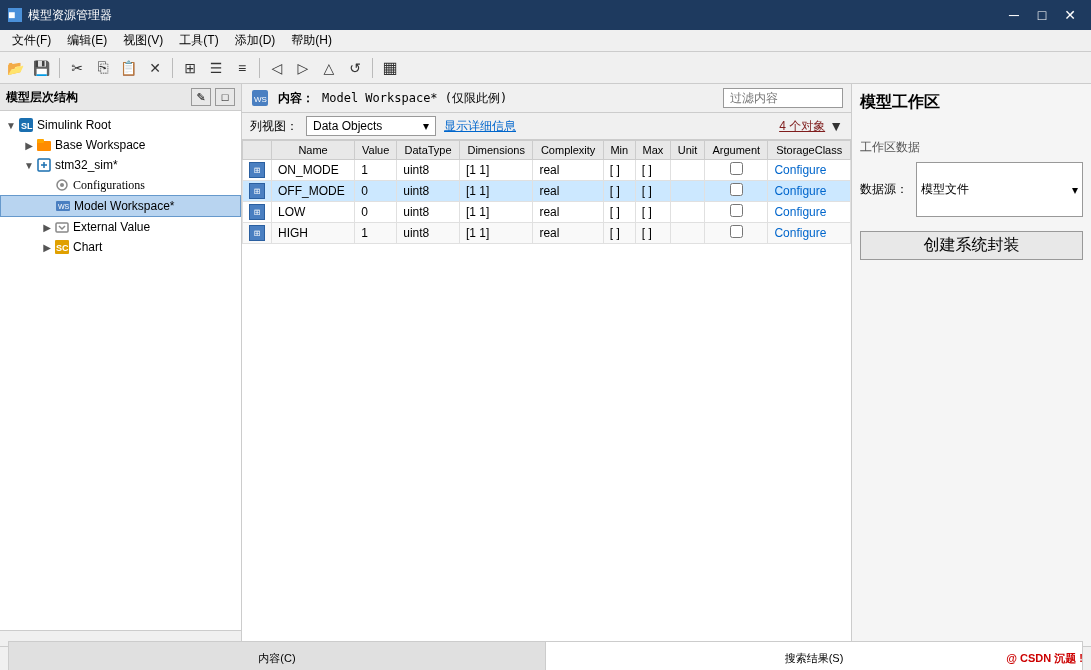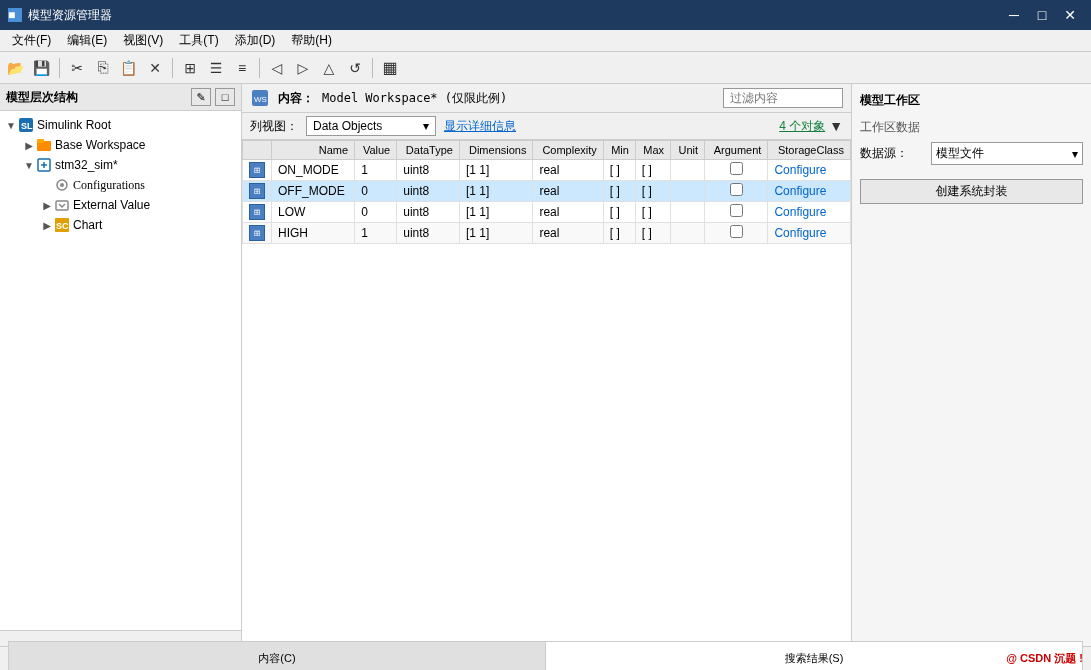--- a/index.html
+++ b/index.html
@@ -50,44 +50,44 @@
     .content-path { font-size: 12px; font-family: monospace; color: #000; }
     .filter-box { margin-left: auto; }
     .filter-input { border: 1px solid #999; padding: 2px 6px; font-size: 12px; width: 120px; }
 
     
     .view-row { background: #f0f0f0; padding: 3px 8px; border-bottom: 1px solid #ccc; display: flex; align-items: center; gap: 8px; }
     .view-label { font-size: 12px; }
     .view-dropdown { border: 1px solid #999; background: #fff; padding: 2px 6px; font-size: 12px; cursor: pointer; display: flex; align-items: center; gap: 4px; min-width: 130px; }
     .view-link { color: #0066cc; text-decoration: underline; cursor: pointer; font-size: 12px; }
     .count-area { margin-left: auto; display: flex; align-items: center; gap: 4px; }
-    .count-text { color: #15803d; text-decoration: underline; cursor: pointer; font-size: 12px; }
+    .count-text { color: #7f1d1d; text-decoration: underline; cursor: pointer; font-size: 12px; }
     .filter-icon { font-size: 14px; cursor: pointer; color: #333; }
 
     
     .table-container { flex: 1; overflow-y: auto; background: #fff; margin: 0; }
     table { width: 100%; border-collapse: collapse; font-size: 12px; }
     thead { background: #e8e8e8; position: sticky; top: 0; z-index: 1; }
-    th { border: 1px solid #ccc; padding: 3px 6px; text-align: right; font-weight: normal; font-size: 11px; cursor: pointer; white-space: nowrap; }
+    th { border: 1px solid #ccc; padding: 3px 6px; text-align: center; font-weight: normal; font-size: 11px; cursor: pointer; white-space: nowrap; }
     td { border: 1px solid #e0e0e0; padding: 2px 6px; font-size: 12px; white-space: nowrap; }
     tr.row-selected { background: #cce8ff; }
     tr.row-even { background: #fff; }
     tr.row-odd { background: #f9f9f9; }
     .configure-link { color: #0066cc; text-decoration: none; cursor: pointer; }
     .checkbox-cell { text-align: center; }
     input[type=checkbox] { cursor: pointer; }
 
     
     .model-workspace-panel { width: 240px; background: #f5f5f5; border-left: 1px solid #ccc; display: flex; flex-direction: column; padding: 8px; gap: 6px; }
-    .panel-title { font-size: 12px; font-weight: bold; margin-bottom: 4px; }
+    .panel-title { font-size: 16px; font-weight: bold; margin-bottom: 20px; }
     .panel-section-title { font-size: 12px; color: #555; }
-    .panel-row { display: flex; align-items: center; gap: 23px; margin-bottom: 4px; }
+    .panel-row { display: flex; align-items: center; gap: 8px; margin-bottom: 4px; }
     .panel-label { font-size: 12px; }
     .panel-dropdown { border: 1px solid #999; background: #fff; padding: 2px; font-size: 12px; flex: 1; }
-    .panel-btn { border: 1px solid #999; background: #e8e8e8; padding: 3px 10px; font-size: 12px; cursor: pointer; margin-top: 4px; width: 100%; }
+    .panel-btn { border: 1px solid #999; background: #e8e8e8; padding: 3px 10px; font-size: 16px; cursor: pointer; margin-top: 4px; width: 100%; }
     .panel-spacer { flex: 1; }
 
     
     .status-bar { height: 24px; background: #f0f0f0; border-top: 1px solid #ccc; display: flex; align-items: center; padding: 0 8px; gap: 0; }
     .status-tab { flex: 1; border: 1px solid #ccc; background: #fff; height: 35px; display: flex; align-items: center; padding: 0 8px; font-size: 11px; cursor: pointer; justify-content: center; }
     .status-tab.active { background: #e0e0e0; }
     .status-tab:not(:first-child) { border-left: none; }
 
     
     .left-scroll-area { height: 16px; background: #f0f0f0; border-top: 1px solid #ccc; display: flex; align-items: center; }
@@ -190,20 +190,30 @@
         <span class="tree-toggle" style="visibility:hidden;">▶</span>
         <span class="tree-icon">
           <svg width="16" height="16" viewBox="0 0 16 16">
               <circle cx="8" cy="8" r="5" fill="none" stroke="#888" stroke-width="1.5"></circle>
               <circle cx="8" cy="8" r="2" fill="#888"></circle>
             </svg>
         </span>
         <span class="tree-label">Configurations</span>
       </div>
 
+      <div class="tree-item highlighted" style="padding-left: 40px; background:#b8d4f0; border: 1px solid #6699cc;">
+        <span class="tree-toggle" style="visibility:hidden;">▶</span>
+        <span class="tree-icon">
+          <svg width="16" height="16" viewBox="0 0 16 16">
+              <rect x="1" y="3" width="14" height="10" fill="#4a7fc1" rx="1"></rect>
+              <text x="3" y="11" font-size="7" fill="white">WS</text>
+            </svg>
+        </span>
+        <span class="tree-label">Model Workspace*</span>
+      </div>
 
       <div class="tree-item" style="padding-left: 40px;">
         <span class="tree-toggle">▶</span>
         <span class="tree-icon">
           <svg width="16" height="16" viewBox="0 0 16 16">
               <rect x="2" y="4" width="12" height="9" fill="none" stroke="#888" stroke-width="1.5" rx="1"></rect>
               <polyline points="5,7 8,10 11,7" fill="none" stroke="#888" stroke-width="1.5"></polyline>
             </svg>
         </span>
         <span class="tree-label">External Value</span>
@@ -333,21 +343,21 @@
           </tbody>
       </table>
     </div>
   </div>
 
   <div class="model-workspace-panel">
     <span class="panel-title">模型工作区</span>
     <span class="panel-section-title">工作区数据</span>
     <div class="panel-row">
       <span class="panel-label">数据源：</span>
-      <div class="view-dropdown panel-dropdown" style="display:flex;align-items:center;padding:2px 4px;border:1px solid #999;background:#fff;font-size:12px;">
+      <div class="view-dropdown panel-dropdown" style="display:flex;align-items:center;padding:18px 4px;border:1px solid #999;background:#fff;font-size:12px;">
         <span>模型文件</span>
         <span style="margin-left:auto;">▾</span>
       </div>
     </div>
     <button class="panel-btn">创建系统封装</button>
     <div class="panel-spacer"></div>
   </div>
 
 </div>
 

